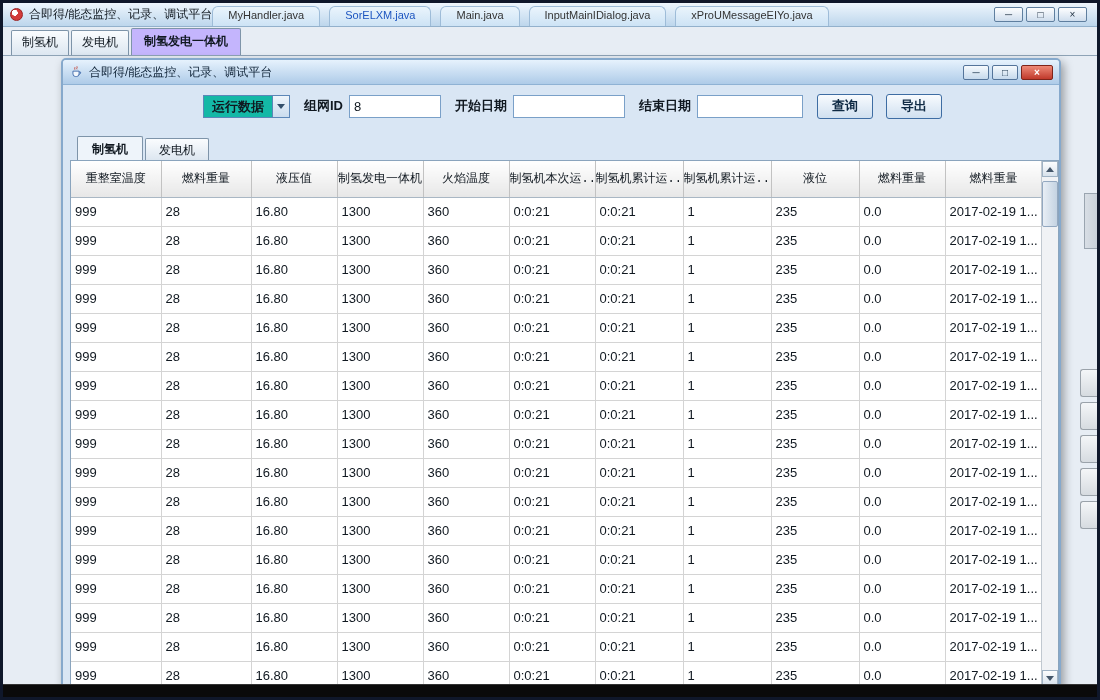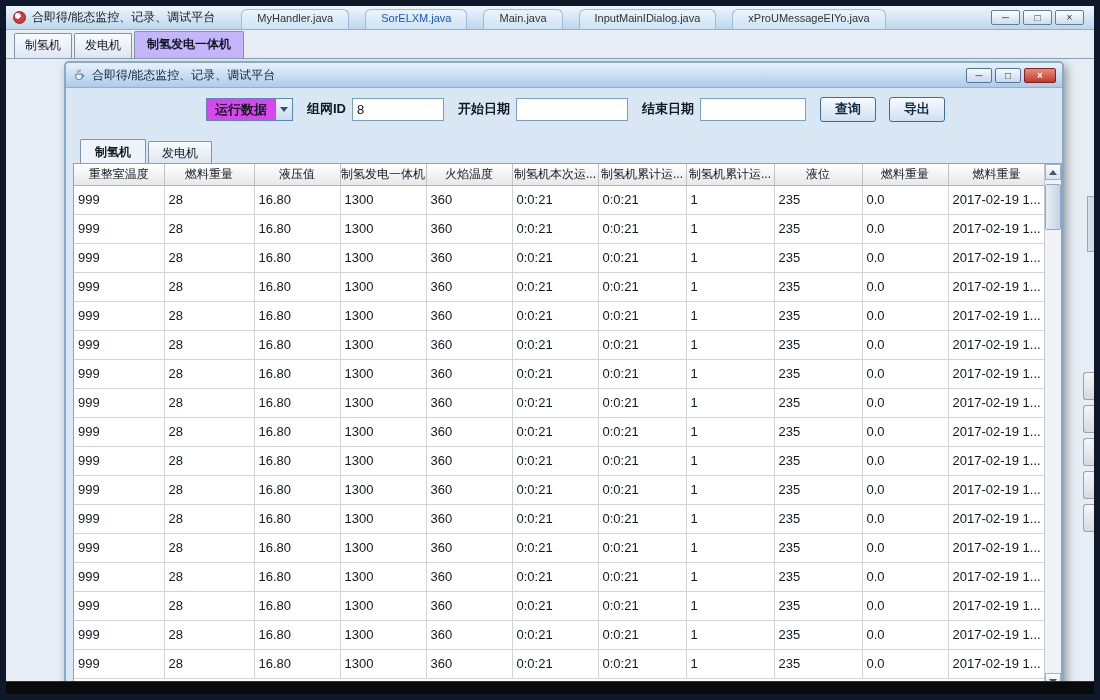--- a/index.html
+++ b/index.html
@@ -1,30 +1,30 @@
 <!DOCTYPE html>
 <html><head>
 <meta charset="utf-8">
 <style>
   * { margin:0; padding:0; box-sizing:border-box; }
   html,body { background:#777; }
   body { font-family:"Liberation Sans","DejaVu Sans",sans-serif; }
 
   .screen { position:relative; width:1100px; height:700px; background:#e7edf4;
-            overflow:hidden; border:6px solid #0f172a; }
+            overflow:hidden; border:3px solid #0f172a; }
 
   
   .titlebar { position:absolute; top:0; left:0; width:100%; height:24px;
               background:linear-gradient(#eef6fd,#bdd6ec);
               border-bottom:1px solid #93b1cc; display:flex; align-items:center; padding:0 4px; }
   .app-icon { width:13px; height:13px; border-radius:50%; flex:0 0 auto;
               background:radial-gradient(circle at 35% 35%, #ffffff 0 28%, #d23b3b 30% 100%);
               border:1px solid #9b2020; margin:0 6px 0 3px; }
   .win-title { font-size:12px; color:#101820; white-space:nowrap; }
-  .ide-tab-strip { display:flex; gap:16px; margin-left:26px; align-self:flex-end; height:20px; }
+  .ide-tab-strip { display:flex; gap:9px; align-self:flex-end; height:20px; }
   .ide-tab { padding:2px 15px 3px; font-size:11px; color:#333; white-space:nowrap;
              background:linear-gradient(#eaf4fc,#cde3f5); border:1px solid #9ebcd8;
              border-bottom:none; border-radius:6px 6px 0 0; }
   .ide-tab.accent { color:#1d55c0; }
   .win-controls { margin-left:auto; display:flex; gap:3px; padding-right:6px; }
   .win-btn { width:29px; height:15px; border:1px solid #5f7f9f; border-radius:2px;
              background:linear-gradient(#fdfeff,#cfdded); font-size:10px; line-height:13px;
              text-align:center; color:#223344; cursor:default; }
 
   
@@ -55,21 +55,21 @@
   .dlg-btn { width:26px; height:15px; border:1px solid #54749a; border-radius:2px;
              background:linear-gradient(#f6fafd,#c6d9ec); font-size:10px; line-height:13px;
              text-align:center; color:#16324a; cursor:default; }
   .dlg-btn.close { width:32px; background:linear-gradient(#ee8a78,#c0392b);
                    border-color:#7e241a; color:#fff; font-weight:bold; }
 
   
   .toolbar { position:absolute; top:33px; left:140px; height:26px;
              display:flex; align-items:center; font-size:13px; }
   .combo { display:flex; align-items:stretch; height:23px; border:1px solid #5c87b8;
-           background:#d946ef; margin-right:14px; }
+           background:#14b8a6; margin-right:14px; }
   .combo-label { padding:2px 8px 0 8px; font-size:13px; font-weight:bold; color:#101820; }
   .combo-arrow { width:17px; border-left:1px solid #5c87b8; display:flex;
                  align-items:center; justify-content:center;
                  background:linear-gradient(#eef5fb,#cadcee); }
   .tri-down { width:0; height:0; border-left:4px solid transparent;
               border-right:4px solid transparent; border-top:5px solid #34506c; }
   .tb-label { font-weight:bold; color:#101820; margin-right:6px; white-space:nowrap; }
   .tb-input { height:23px; border:1px solid #7aa0c8; background:#fff; font-size:13px;
               padding:0 4px; margin-right:14px; font-family:inherit; color:#101820; }
   .tb-btn { height:25px; padding:0 14px; margin-right:13px; border:1px solid #3e6da3;
@@ -81,24 +81,24 @@
   .dlg-tab { padding:3px 13px 4px; font-size:12px; color:#101820;
              border:1px solid #7e94a9; border-bottom:none; margin-right:2px;
              background:linear-gradient(#fafcfe,#d8e3ee); border-radius:2px 2px 0 0; white-space:nowrap; }
   .dlg-tab.selected { font-weight:bold; background:#eef4fa; padding:4px 14px 5px; }
 
   
   .table-area { position:absolute; top:100px; left:7px; width:989px; height:527px;
                 border:1px solid #8aa4bd; background:#fff; display:flex; overflow:hidden; }
   .grid-wrap { width:971px; overflow:hidden; }
   table.grid { border-collapse:collapse; table-layout:fixed; width:971px; }
-  .grid th { height:21px; font-size:12px; font-weight:normal; color:#101820;
+  .grid th { height:36px; font-size:12px; font-weight:normal; color:#101820;
              background:linear-gradient(#ffffff,#e7e7e7);
              border-right:1px solid #c2c2c2; border-bottom:1px solid #a9b7c4;
-             text-align:center; white-space:nowrap; overflow:hidden; }
+             text-align:center; white-space:nowrap; overflow:hidden;font-family:Liberation Mono, monospace; }
   .grid td { height:29px; font-size:13px; color:#101820; background:#fff;
              border-right:1px solid #d4d4d4; border-bottom:1px solid #d4d4d4;
              padding:0 4px; white-space:nowrap; overflow:hidden; }
 
   
   .vscroll { width:17px; position:relative; background:#f0f2f5; border-left:1px solid #c0c8d0; }
   .sb-btn { position:absolute; left:0; width:16px; height:16px;
             background:linear-gradient(#fcfdfe,#d8e2ec); border:1px solid #9fb2c4;
             display:flex; align-items:center; justify-content:center; }
   .sb-up { top:0; }

